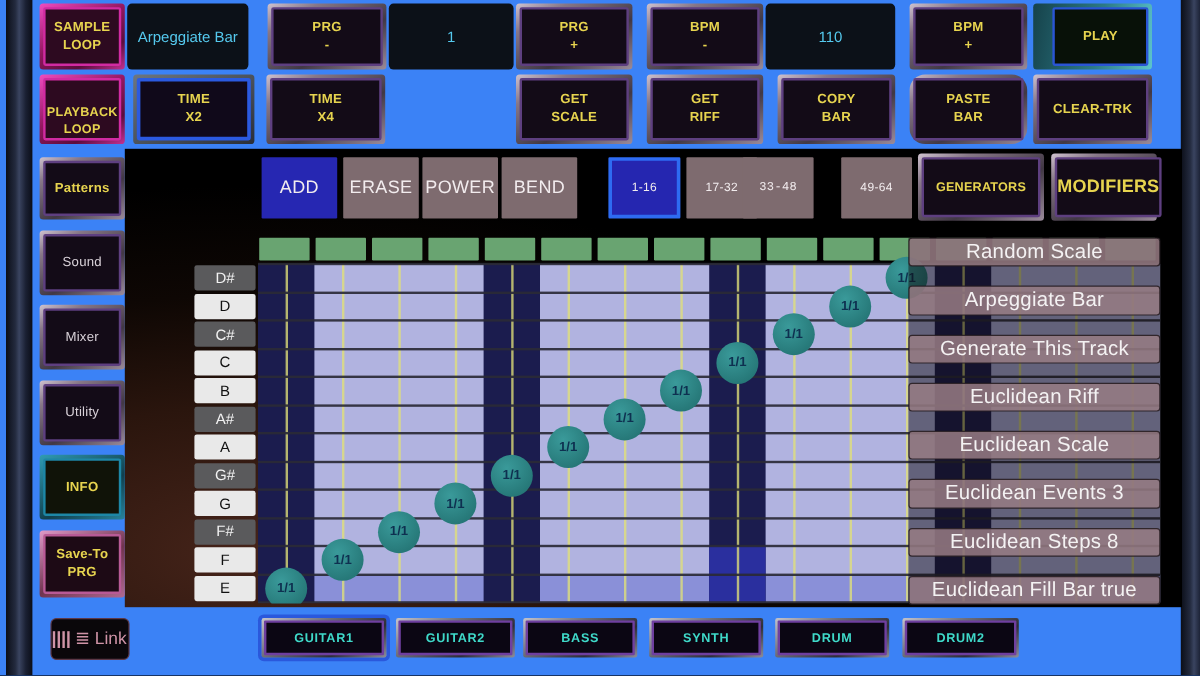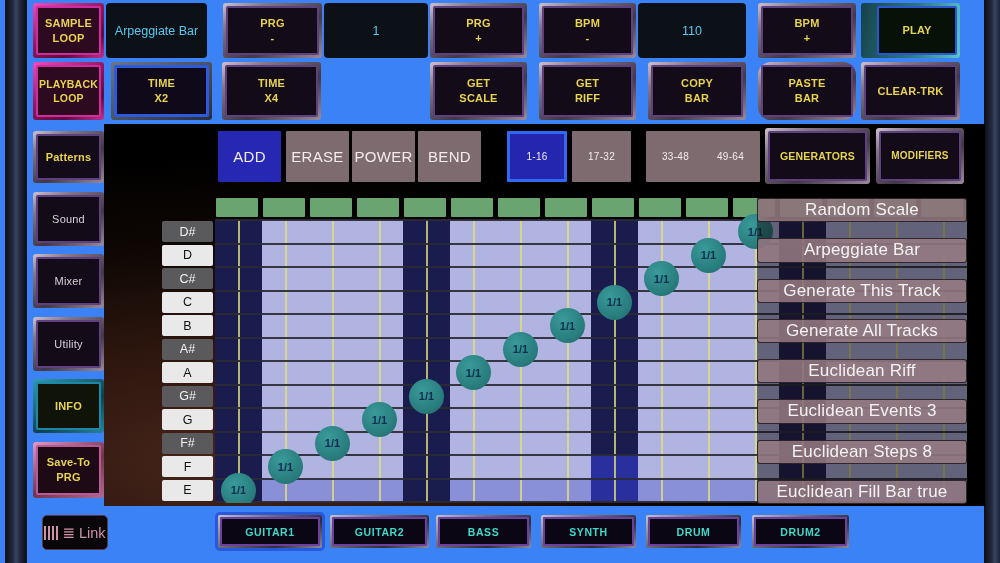--- a/index.html
+++ b/index.html
@@ -119,21 +119,21 @@
     <div class="bez-in">
         <span>BPM</span>
         <span>+</span>
       </div>
   </div>
   <div class="abs bez bez-play" style="left:861px;top:3px;width:99px;height:55px;padding-left:16px;">
     <div class="bez-in">PLAY</div>
   </div>
 
   <div class="abs bez bez-mag" style="left:33px;top:62px;width:71px;height:58px;">
-    <div class="bez-in" style="font-size:10.5px;">
+    <div class="bez-in" style="font-size:10.5px;justify-content:flex-end;">
         <span>PLAYBACK</span>
         <span>LOOP</span>
       </div>
   </div>
   <div class="abs bez bez-x2" style="left:111px;top:62px;width:101px;height:58px;">
     <div class="bez-in">
         <span>TIME</span>
         <span>X2</span>
       </div>
   </div>
@@ -173,28 +173,28 @@
 
   <div id="tools" class="abs" style="left:218px;top:131px;height:51px;">
       <div class="abs tool active" style="left: 0px; top: 0px; width: 63px; height: 51px;">ADD</div>
       <div class="abs tool" style="left: 68px; top: 0px; width: 63px; height: 51px;">ERASE</div>
       <div class="abs tool" style="left: 134px; top: 0px; width: 63px; height: 51px;">POWER</div>
       <div class="abs tool" style="left: 200px; top: 0px; width: 63px; height: 51px;">BEND</div>
     </div>
   <div id="pages" class="abs" style="left:507px;top:131px;height:51px;">
       <div class="abs tool page active" style="left: 0px; top: 0px; width: 60px; height: 51px;">1-16</div>
       <div class="abs tool page" style="left: 65px; top: 0px; width: 59px; height: 51px;">17-32</div>
-      <div class="abs tool page" style="left: 139px; top: 0px; width: 59px; height: 51px;">33-48</div>
+      <div class="abs tool page" style="left: 112px; top: 0px; width: 59px; height: 51px; font-family: Liberation Mono, monospace;">33-48</div>
       <div class="abs tool page" style="left: 194px; top: 0px; width: 59px; height: 51px;">49-64</div>
     </div>
   <div class="abs bez" style="left:765px;top:128px;width:105px;height:56px;">
     <div class="bez-in" style="font-size:10.5px;">GENERATORS</div>
   </div>
   <div class="abs bez" style="left:876px;top:128px;width:88px;height:56px;">
-    <div class="bez-in" style="font-size:10px;">MODIFIERS</div>
+    <div class="bez-in" style="font-size:15px;">MODIFIERS</div>
   </div>
 
   <div id="sidebar">
       <div class="abs bez" style="left: 33px; top: 131px; width: 71px; height: 52px;">
         <div class="bez-in">Patterns</div>
       </div>
       <div class="abs bez" style="left: 33px; top: 192px; width: 71px; height: 54px;">
         <div class="bez-in txt-gray">Sound</div>
       </div>
       <div class="abs bez" style="left: 33px; top: 254px; width: 71px; height: 54px;">
@@ -296,22 +296,22 @@
         <div class="note" style="left: 429px; top: 41.25px;">1/1</div>
         <div class="note" style="left: 476px; top: 17.75px;">1/1</div>
         <div class="note" style="left: 523px; top: -5.75px;">1/1</div>
       </div>
   </div>
 
   <div id="genpanel" class="abs">
       <div class="gen-item">Random Scale</div>
       <div class="gen-item">Arpeggiate Bar</div>
       <div class="gen-item">Generate This Track</div>
-      <div class="gen-item">Generate All Tracks</div>
       <div class="gen-item">Euclidean Riff</div>
+      <div class="gen-item">Euclidean Scale</div>
       <div class="gen-item">Euclidean Events 3</div>
       <div class="gen-item">Euclidean Steps 8</div>
       <div class="gen-item">Euclidean Fill Bar true</div>
     </div>
 
   <div id="linkbtn" class="abs" style="left:42px;top:515px;width:64px;height:33px;">
     <span class="bars">
         <i></i>
         <i></i>
         <i></i>

